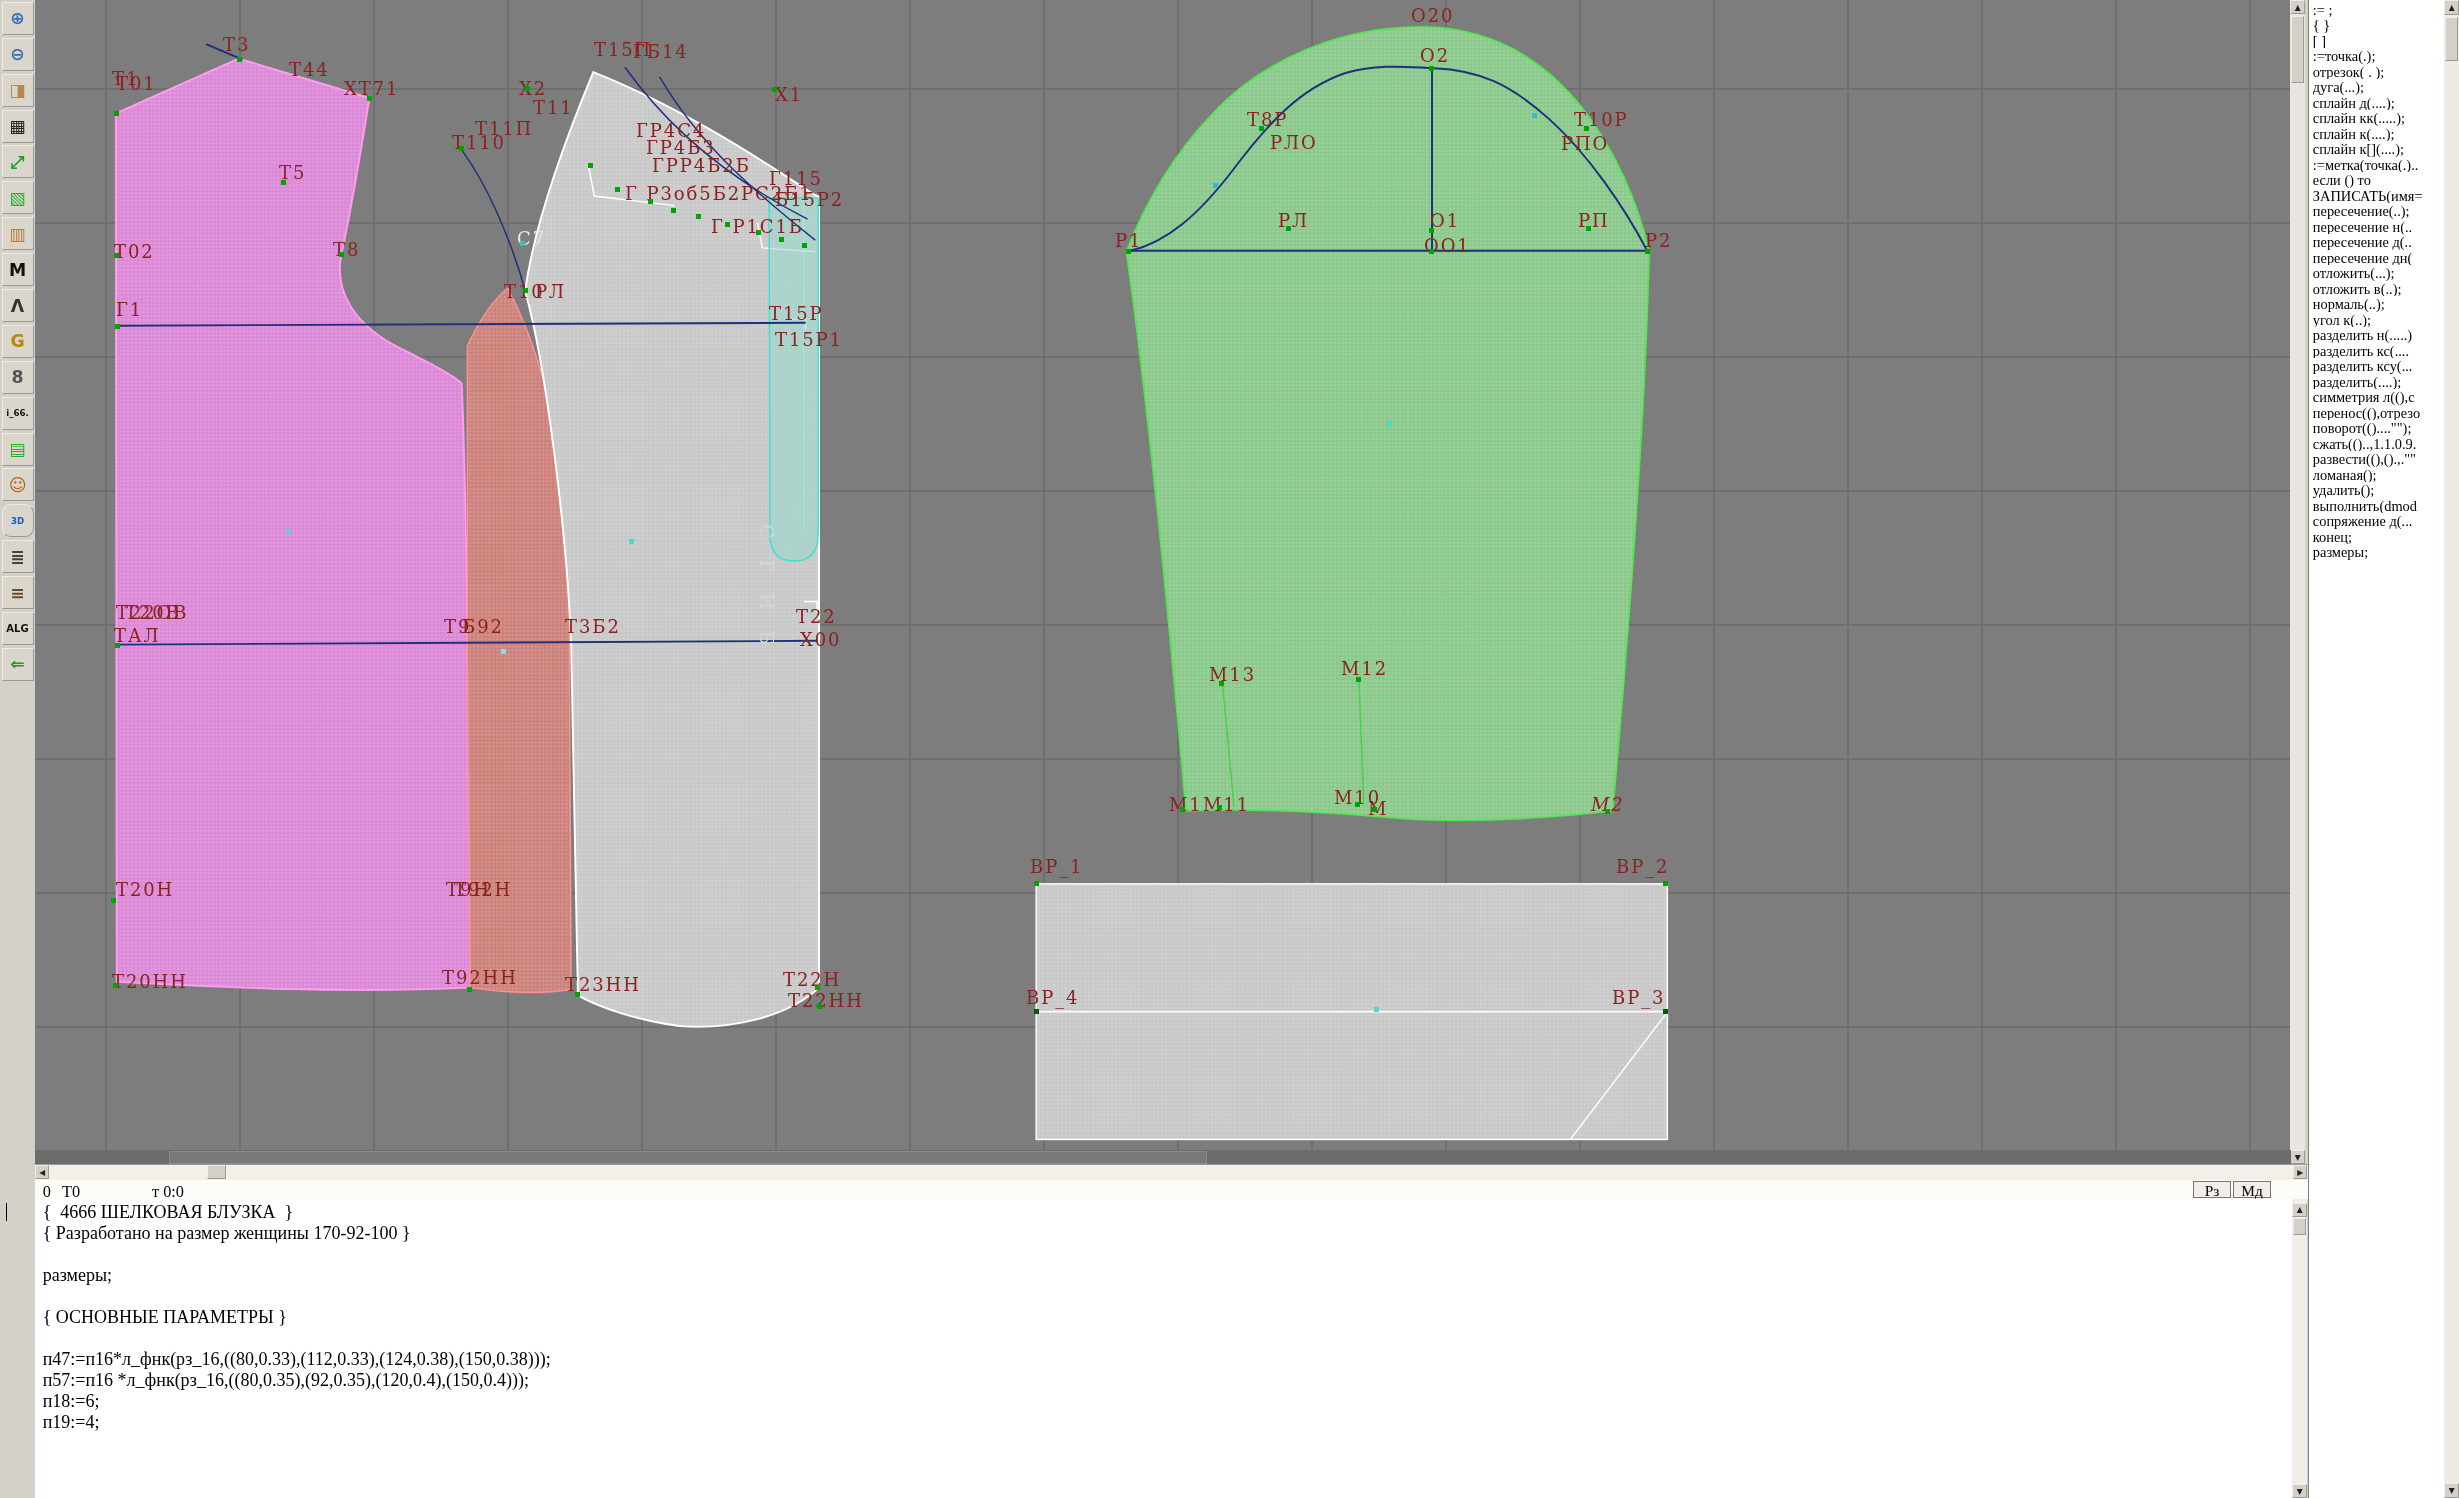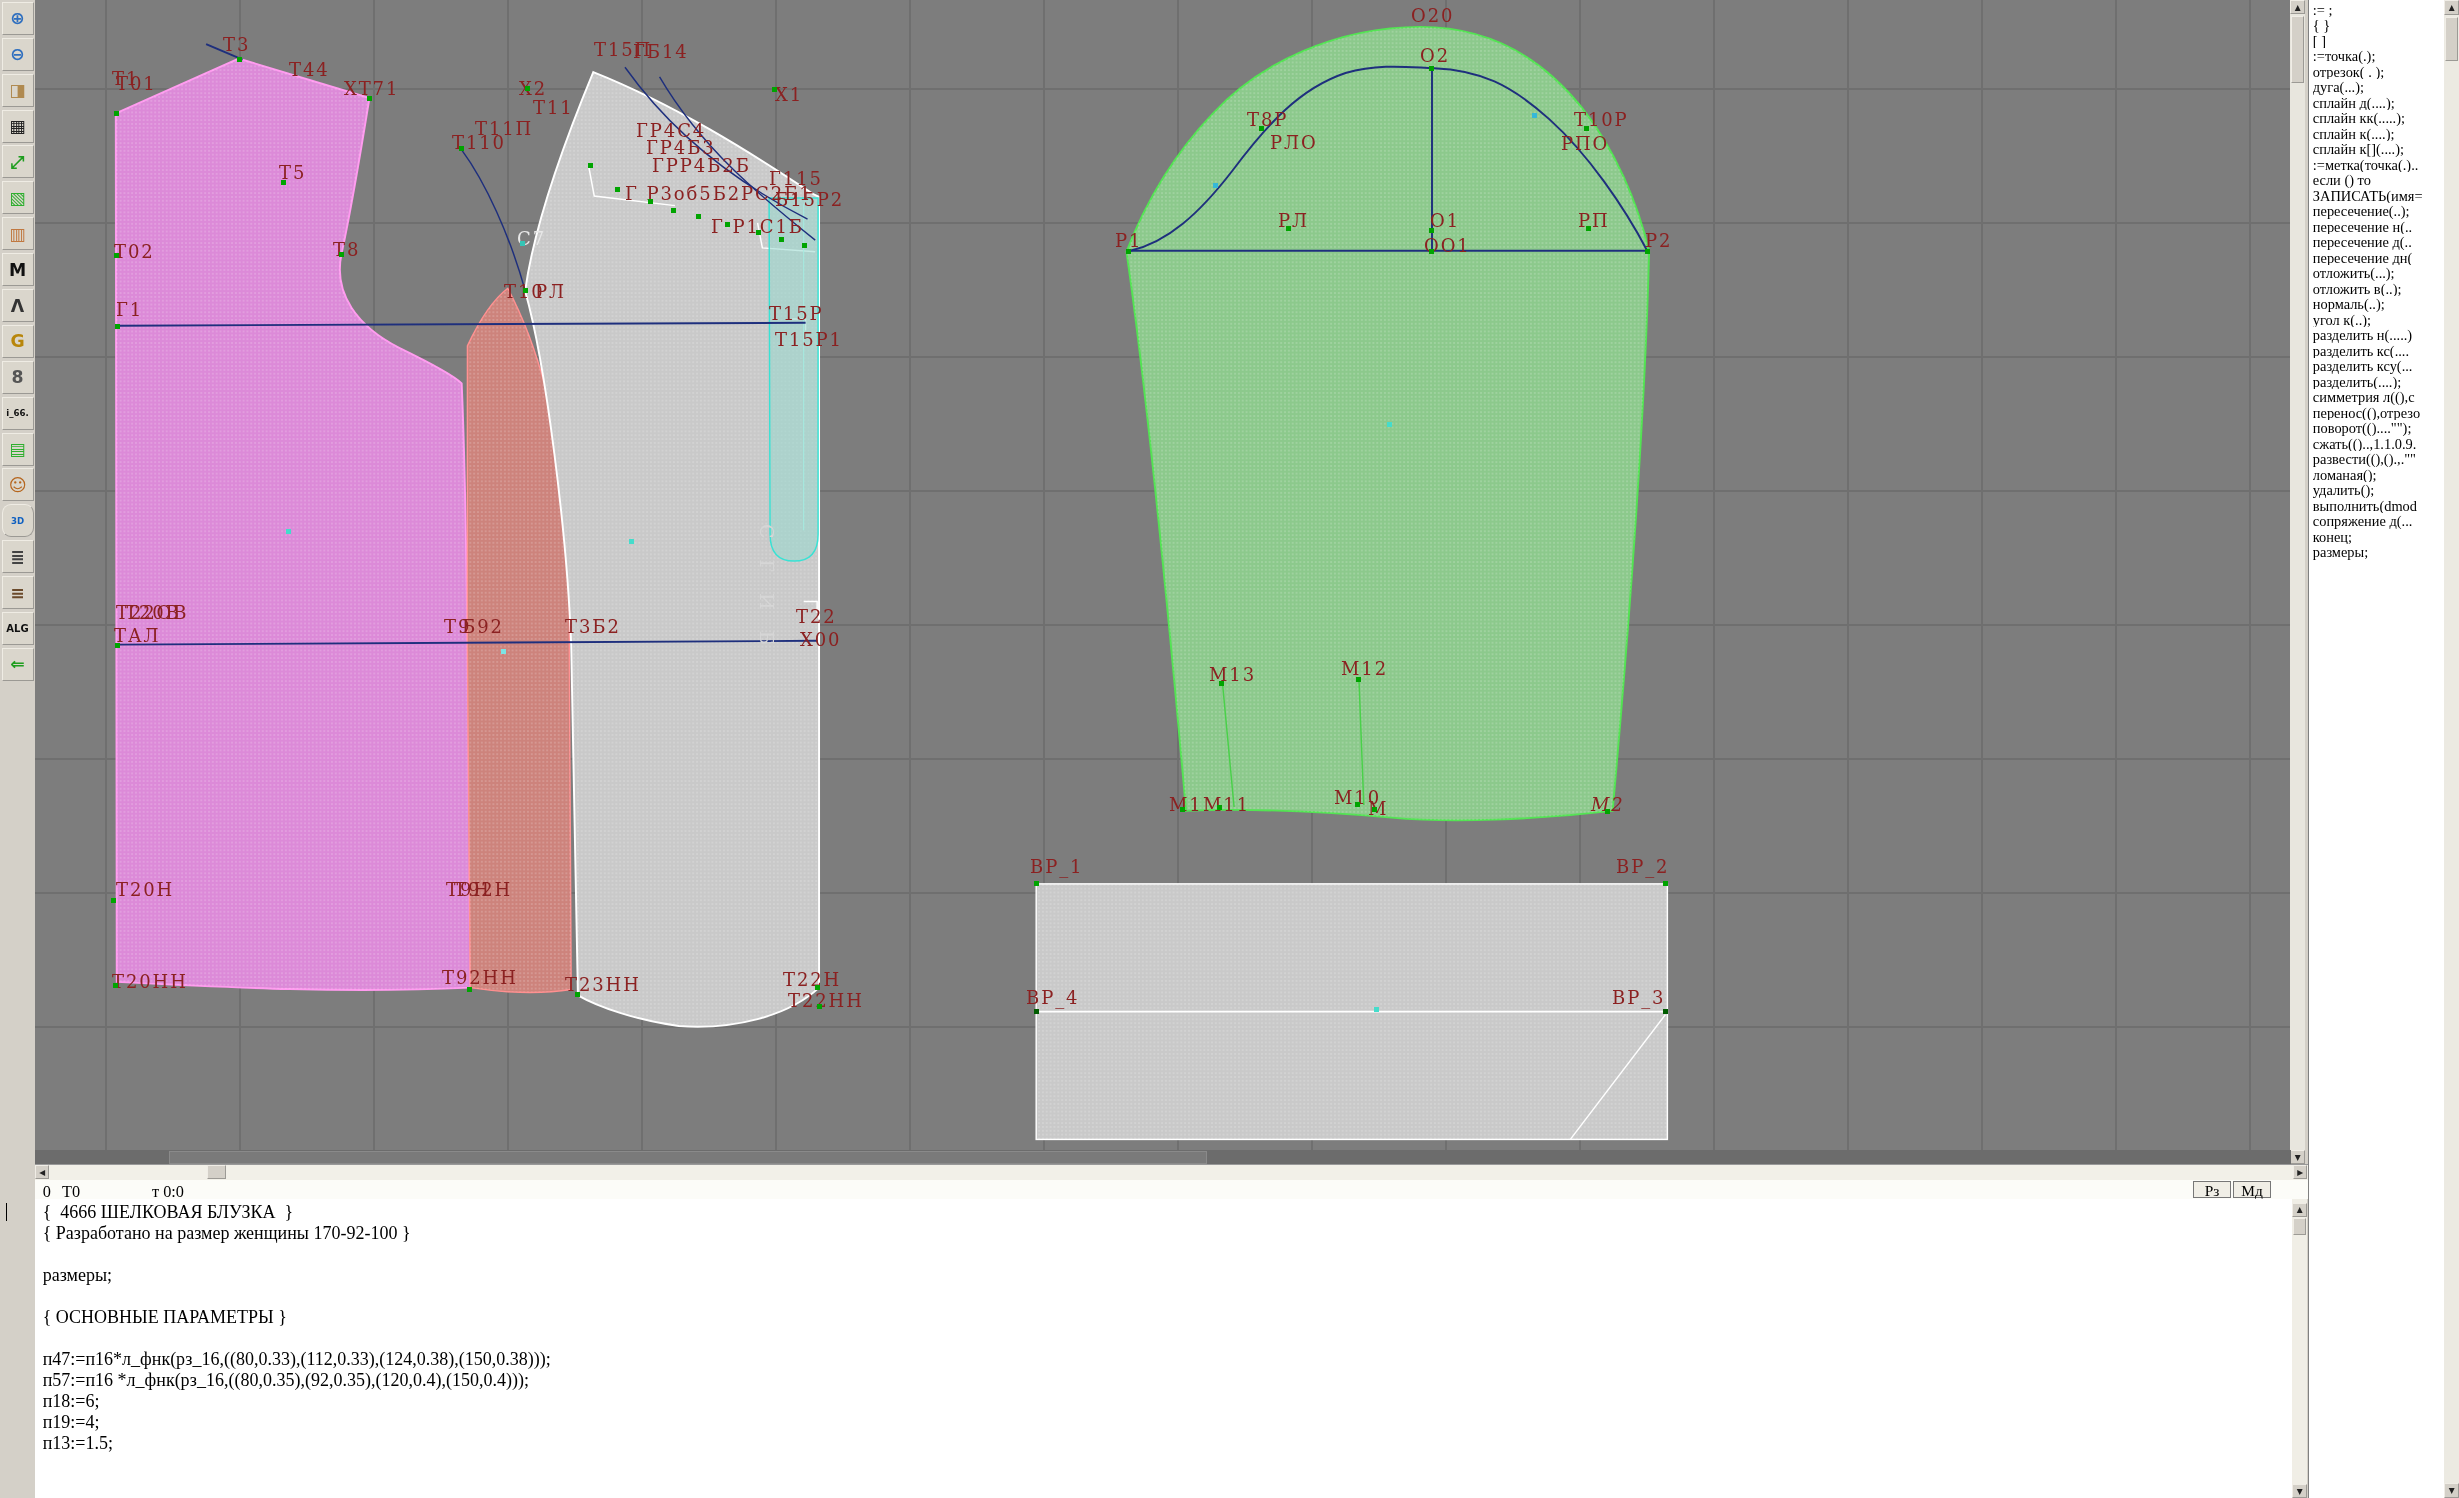--- a/index.html
+++ b/index.html
@@ -343,21 +343,20 @@
       <div class="eline">{ Разработано на размер женщины 170-92-100 }</div>
       <div class="eline">&nbsp;</div>
       <div class="eline">размеры;</div>
       <div class="eline">&nbsp;</div>
       <div class="eline">{ ОСНОВНЫЕ ПАРАМЕТРЫ }</div>
       <div class="eline">&nbsp;</div>
       <div class="eline">п47:=п16*л_фнк(рз_16,((80,0.33),(112,0.33),(124,0.38),(150,0.38)));</div>
       <div class="eline">п57:=п16 *л_фнк(рз_16,((80,0.35),(92,0.35),(120,0.4),(150,0.4)));</div>
       <div class="eline">п18:=6;</div>
       <div class="eline">п19:=4;</div>
-      <div class="eline">п13:=1.5;</div>
     </div>
   <div id="caret"></div>
   <div id="editor-vscroll">
     <div class="sb-btn" style="left:0;top:3.8px;width:15.4px;height:14.4px;">▲</div>
     <div class="sb-thumb" style="left:1px;top:19px;width:13.4px;height:17.3px;"></div>
     <div class="sb-btn" style="left:0;top:285px;width:15.4px;height:14.4px;">▼</div>
   </div>
 
   <div id="cmdlist">
 

